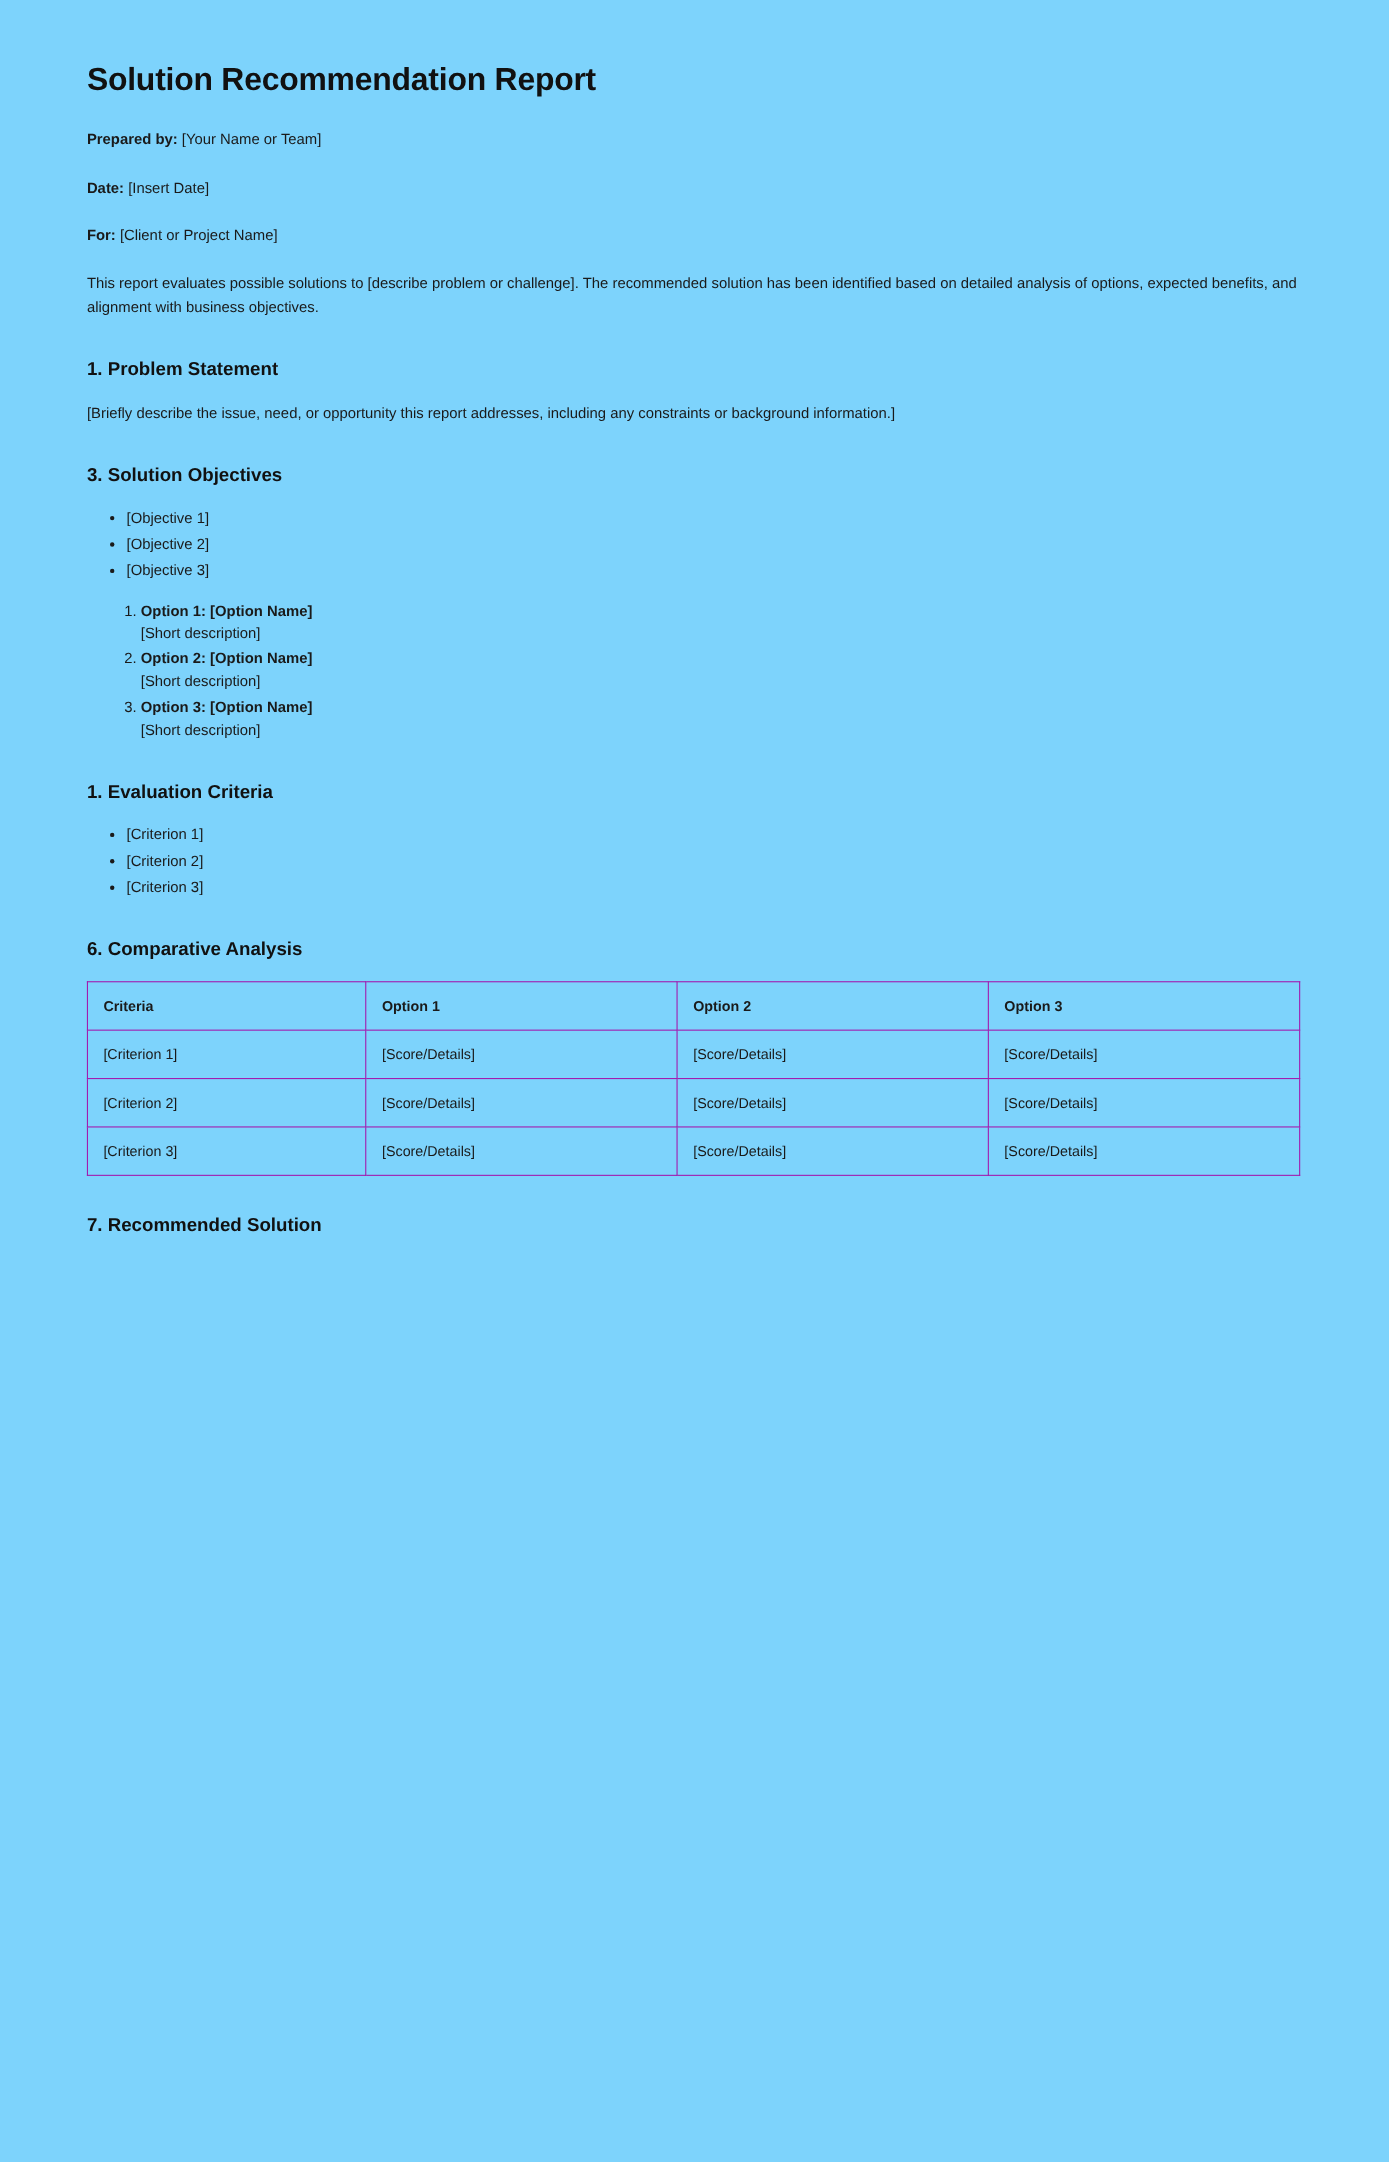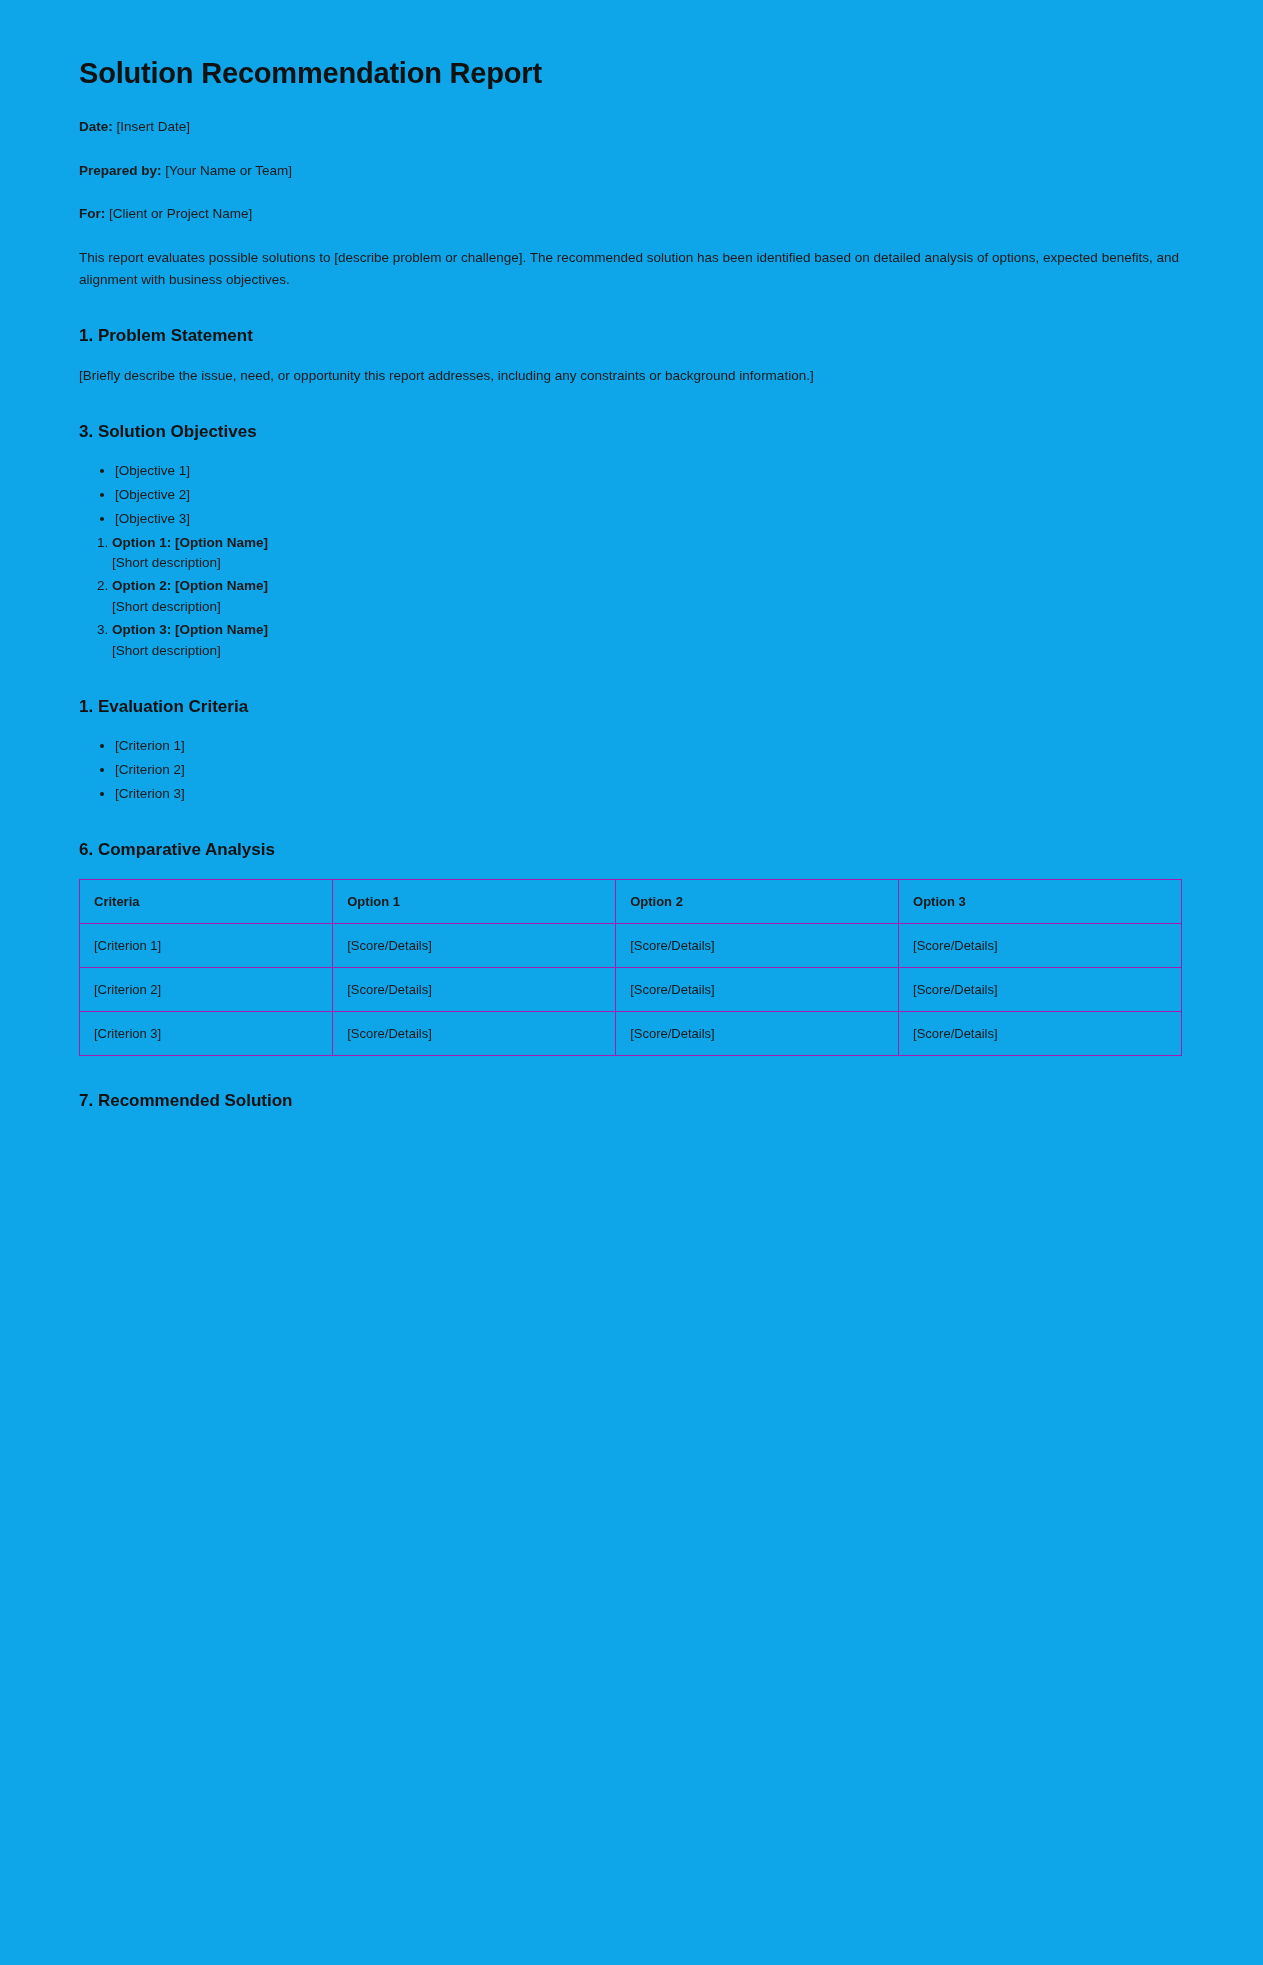--- a/index.html
+++ b/index.html
@@ -11,21 +11,21 @@
     width: 1263px;
     height: 1965px;
     font-family: "Liberation Sans", sans-serif;
     color: #1a1a1a;
     -webkit-font-smoothing: antialiased;
   }
   .page {
     position: relative;
     width: 1263px;
     height: 1965px;
-    background: #0ea5e9;
+    background: #7dd3fc;
     box-sizing: border-box;
     padding: 55px 64px 0 79px;
   }
   .doc-title {
     font-size: 29px;
     font-weight: bold;
     line-height: 1.25;
     color: #111111;
     margin: 0 0 26px 0;
     letter-spacing: -0.2px;
@@ -58,21 +58,21 @@
     padding-left: 36px;
     list-style-type: disc;
   }
   ul.bullet-list li {
     font-size: 13.5px;
     line-height: 1.55;
     margin-bottom: 3px;
     color: #1a1a1a;
   }
   ol.options-list {
-    margin: 0;
+    margin: 16px;
     padding-left: 33px;
     list-style-type: decimal;
   }
   ol.options-list > li {
     font-size: 13.5px;
     line-height: 1.55;
     margin-bottom: 2px;
     color: #1a1a1a;
   }
   ol.options-list > li .option-title {
@@ -111,27 +111,27 @@
   }
 </style>
 </head>
 <body>
 
 <div class="page">
 
   <h1 class="doc-title">Solution Recommendation Report</h1>
 
   <p class="meta-line">
+    <span class="meta-label">Prepared by:</span>
+    <span>[Your Name or Team]</span>
+  </p>
+
+  <p class="meta-line">
     <span class="meta-label">Date:</span>
     <span>[Insert Date]</span>
-  </p>
-
-  <p class="meta-line">
-    <span class="meta-label">Prepared by:</span>
-    <span>[Your Name or Team]</span>
   </p>
 
   <p class="meta-line">
     <span class="meta-label">For:</span>
     <span>[Client or Project Name]</span>
   </p>
 
   <p class="body-text">This report evaluates possible solutions to [describe problem or challenge]. The recommended solution has been identified based on detailed analysis of options, expected benefits, and alignment with business objectives.</p>
 
   <h2 class="section-heading">1. Problem Statement</h2>

